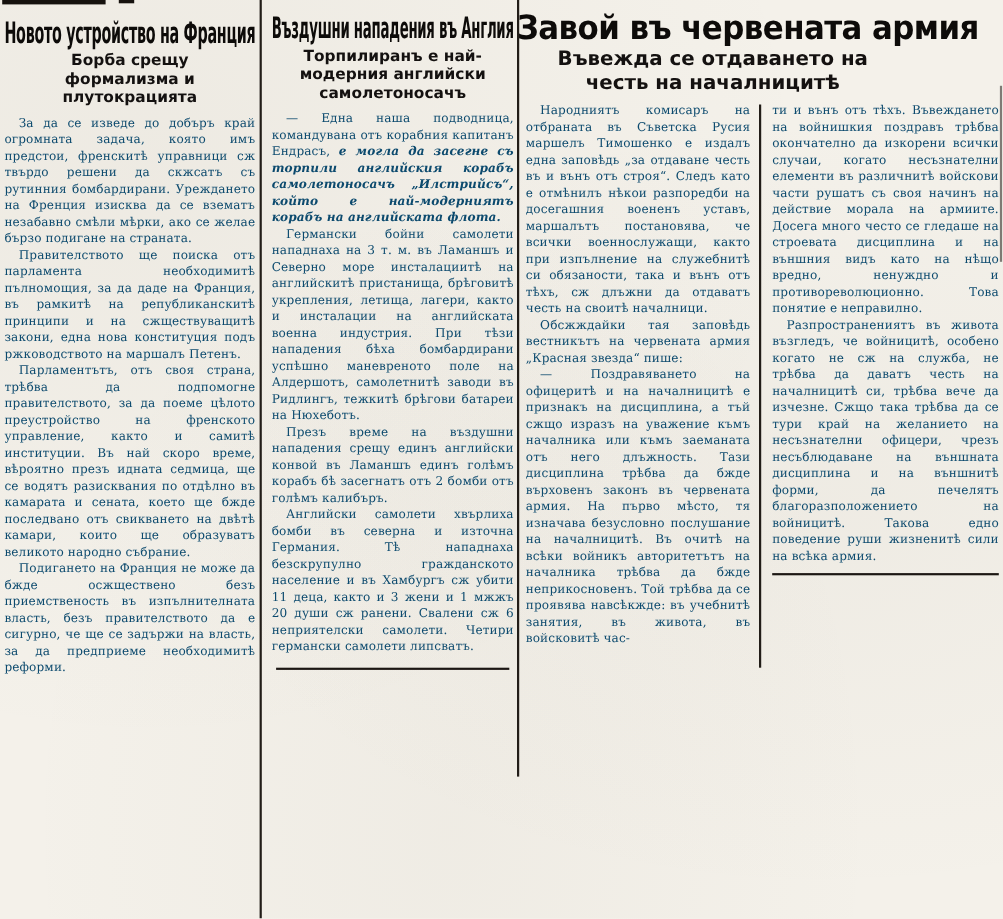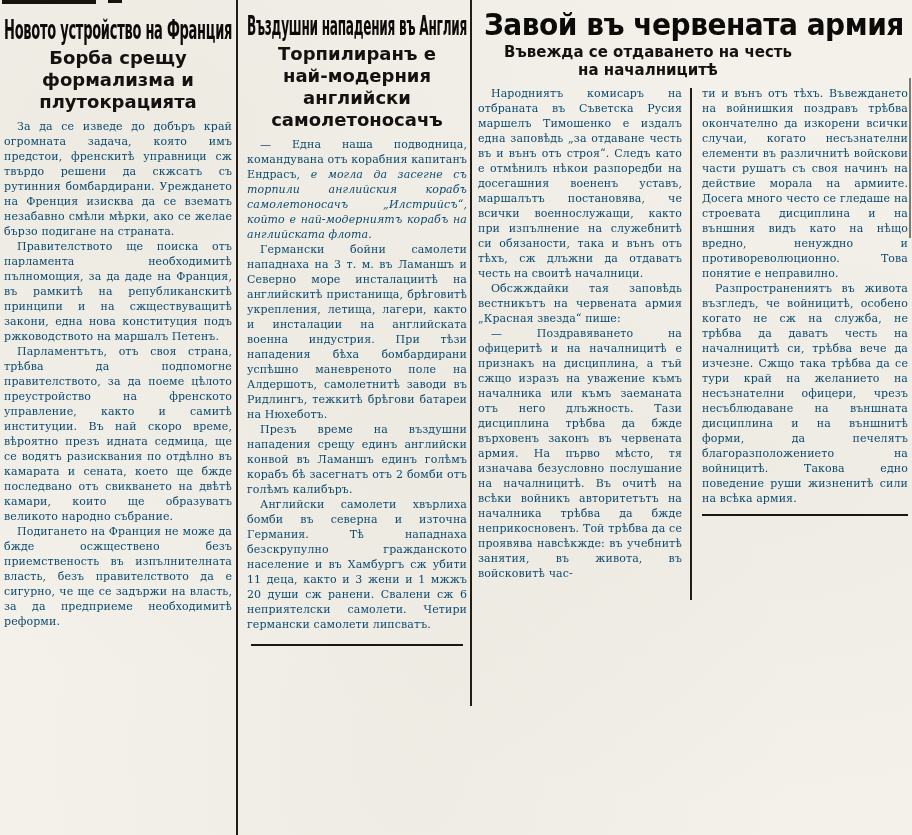--- a/index.html
+++ b/index.html
@@ -29,44 +29,44 @@
   
   h1{margin:0;padding:0;height:32px;overflow:visible;white-space:nowrap;}
   .hl-inner{
     display:inline-block;
     font-family:"DejaVu Sans", sans-serif;
     font-weight:bold;color:#0d0b09;
     letter-spacing:-0.5px;
     transform-origin:0 50%;
   }
   .col1 .hl-inner,.col2 .hl-inner{font-size:24px;}
-  .col3 h1{text-align:center;}
+  .col3 h1{}
   .col3 .hl-inner{font-size:27px;transform-origin:50% 50%;}
 
   h2.subhead{
     margin:7px auto 6px auto;padding:0;
     font-family:"DejaVu Sans", sans-serif;
-    font-weight:bold;font-size:18px;line-height:1.22;
+    font-weight:bold;font-size:14px;line-height:1.22;
     text-align:center;color:#141110;
   }
   .col1 .subhead{max-width:212px;}
   .col2 .subhead{max-width:208px;}
-  .col3 .subhead{max-width:300px;font-size:15px;margin-left:20px;}
+  .col3 .subhead{max-width:300px;font-size:18px;margin-left:20px;}
 
   
   .body{margin-top:4px;}
   .para{
     margin:0;padding:0;
     font-size:11px;line-height:15px;letter-spacing:0.1px;
     text-align:justify;text-indent:13px;
     color:#0c4a6e;
   }
   .para.italic{font-style:italic;}
   .para.noindent{text-indent:0;}
-  span.italic{font-style:italic;}
+  span.italic{font-style:italic;font-weight:bold;}
 
   
   .twocol{display:flex;margin-top:4px;}
   .subcol{flex:none;}
   .subcol.left{width:204px;padding-right:8px;}
   .v3{position:static;flex:none;width:2px;height:512px;background:#221d18;margin-top:2px;}
   .subcol.right{width:206px;padding-left:10px;}
 
   
   .hrule{background:#1c1713;height:2px;}

